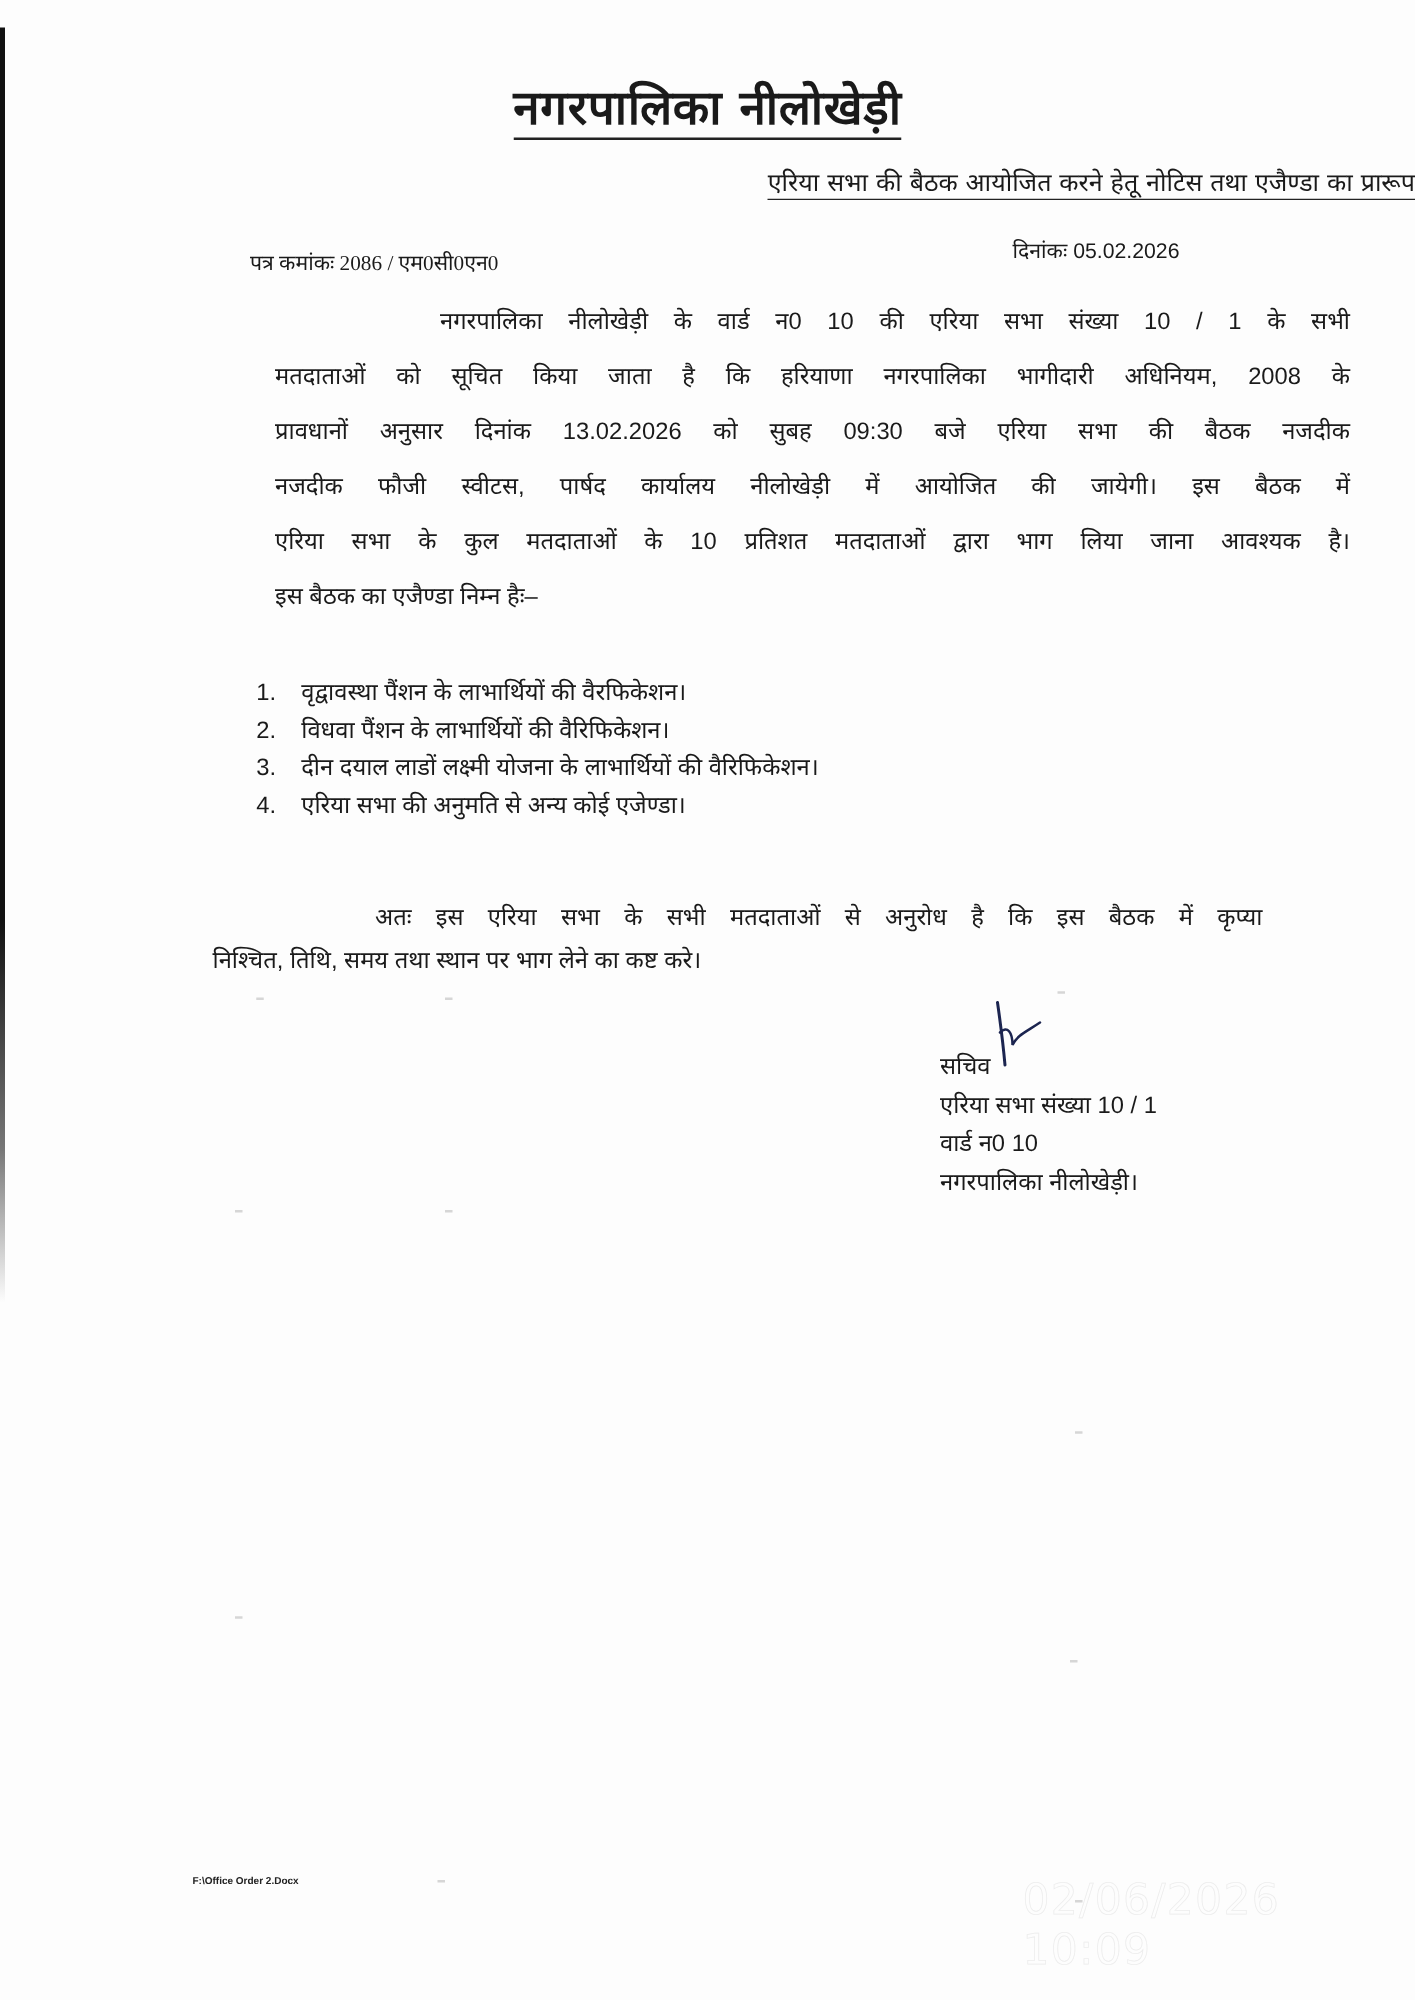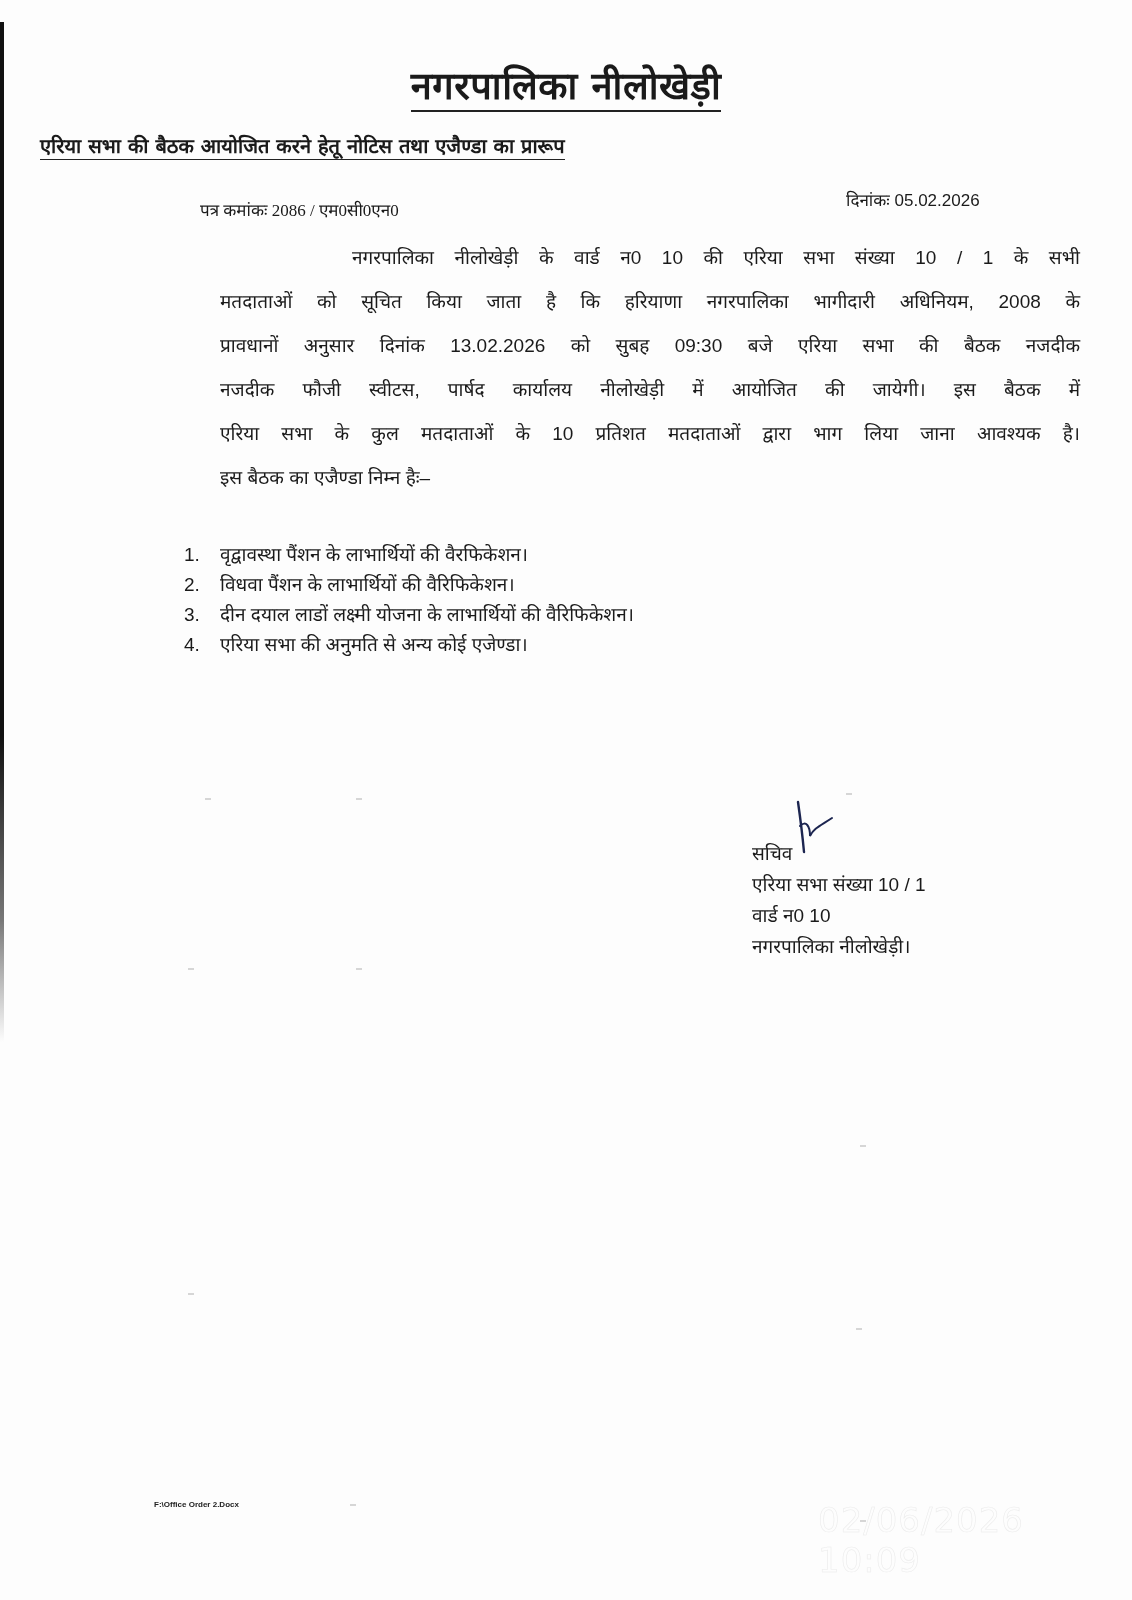--- a/index.html
+++ b/index.html
@@ -37,39 +37,38 @@
       letter-spacing: 0.5px;
     }
     .title span {
       border-bottom: 2px solid #222;
       padding-bottom: 2px;
     }
     .subtitle {
       position: absolute;
       left: 0; width: 1132px;
       top: 132px;
-      text-align: left;
+      text-align: right;
       font-size: 20px;
-      font-weight: bold;
     }
     .subtitle span {
       border-bottom: 1.5px solid #222;
       padding-bottom: 1px;
       margin-left: 40px;
     }
     .ref-no {
       position: absolute;
       left: 176px; top: 198px;
       font-size: 17px;
       font-family: Liberation Serif, serif;
       margin-left: 24px;
     }
     .date {
       position: absolute;
-      left: 846px; top: 188px;
+      left: 810px; top: 188px;
       font-size: 17px;
       font-family: "Liberation Sans", sans-serif;
     }
     .body-para {
       position: absolute;
       left: 172px; width: 860px;
       font-size: 19px;
       font-family: "Liberation Sans", sans-serif;
       text-align: justify;
       margin-left: 48px;
@@ -78,21 +77,21 @@
       display: block;
       height: 44px;
       line-height: 44px;
       white-space: nowrap;
       text-align-last: justify;
     }
     .body-para .line.first { padding-left: 132px; }
     .body-para .line.last { text-align-last: left; }
     .agenda {
       position: absolute;
-      left: 184px; top: 540px;
+      left: 205px; top: 540px;
       margin: 0; padding: 0;
       list-style: none;
       font-size: 19px;
       font-family: "Liberation Sans", sans-serif;
     }
     .agenda li {
       height: 30px;
       line-height: 30px;
       white-space: nowrap;
     }
@@ -196,20 +195,24 @@
       <span class="num">2.</span><span>विधवा पैंशन के लाभार्थियों की वैरिफिकेशन।</span>
     </li>
     <li>
       <span class="num">3.</span><span>दीन दयाल लाडों लक्ष्मी योजना के लाभार्थियों की वैरिफिकेशन।</span>
     </li>
     <li>
       <span class="num">4.</span><span>एरिया सभा की अनुमति से अन्य कोई एजेण्डा।</span>
     </li>
   </ol>
 
+  <div class="closing">
+    <span class="line first">अतः इस एरिया सभा के सभी मतदाताओं से अनुरोध है कि इस बैठक में कृप्या</span>
+    <span class="line">निश्चित, तिथि, समय तथा स्थान पर भाग लेने का कष्ट करे।</span>
+  </div>
 
   <svg class="signature-mark" viewBox="0 0 70 70">
     <path d="M18 6 C20 20, 22 34, 24 56" stroke="#1c2550" stroke-width="2.4" fill="none" stroke-linecap="round"></path>
     <path d="M20 30 C26 24, 30 30, 30 40 C34 32, 40 30, 52 22" stroke="#1c2550" stroke-width="2" fill="none" stroke-linecap="round"></path>
   </svg>
 
   <div class="signature-block">
     <span class="line">सचिव</span>
     <span class="line">एरिया सभा संख्या 10 / 1</span>
     <span class="line">वार्ड न0 10</span>

